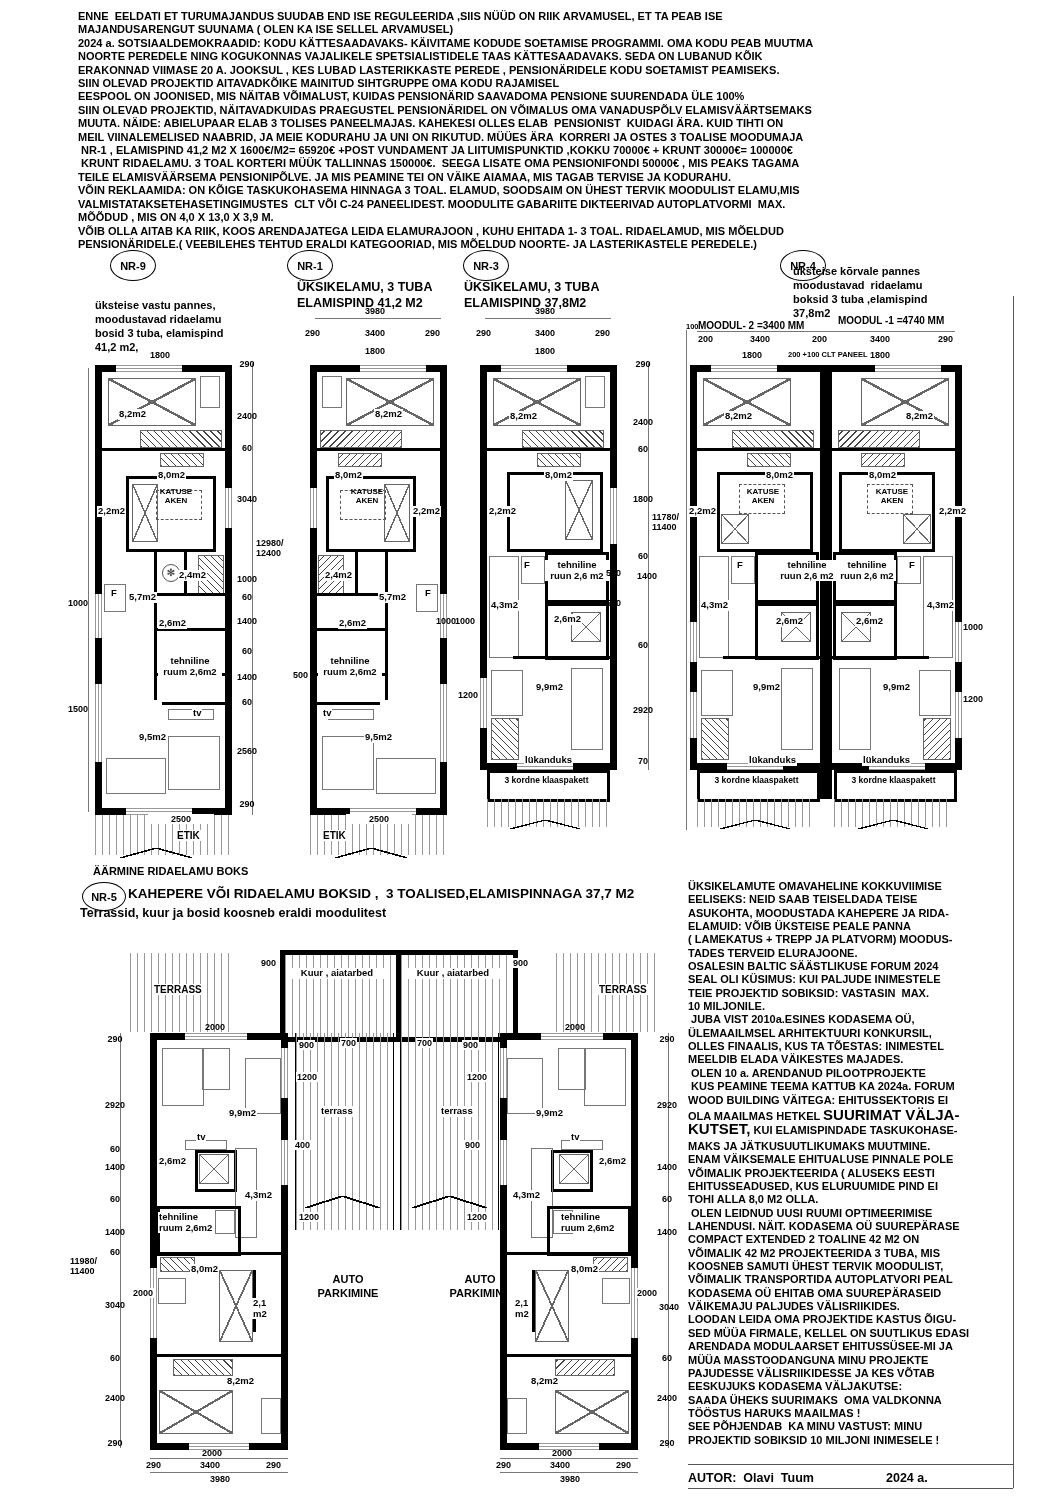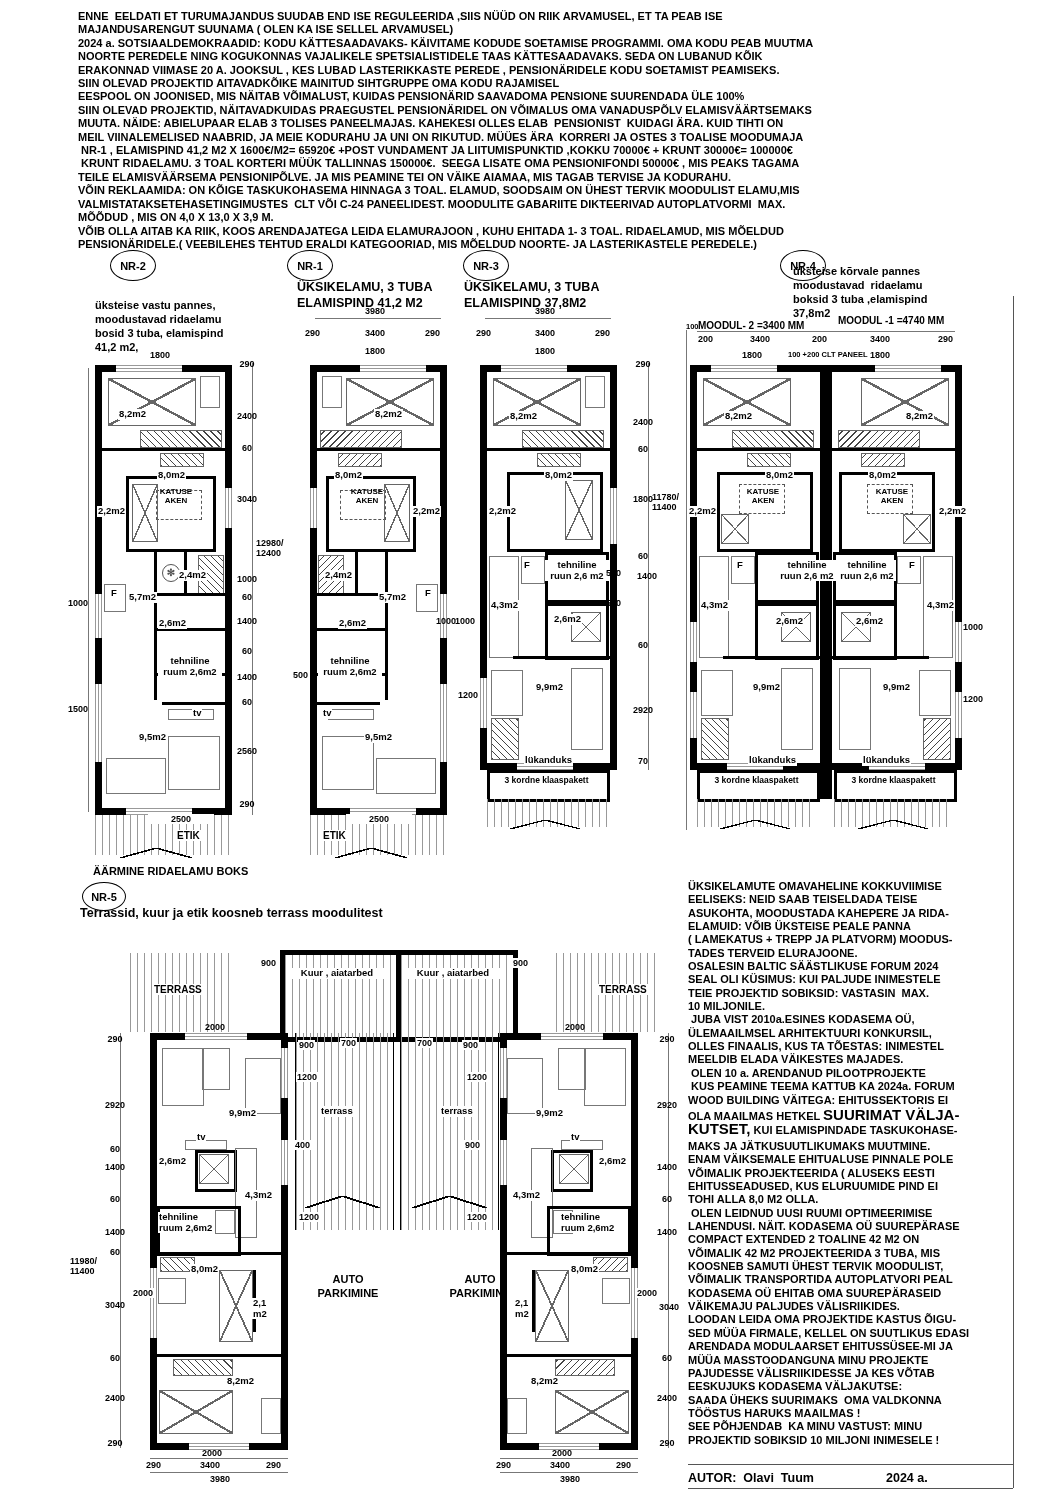--- a/index.html
+++ b/index.html
@@ -50,21 +50,21 @@
 MEIL VIINALEMELISED NAABRID, JA MEIE KODURAHU JA UNI ON RIKUTUD. MÜÜES ÄRA  KORRERI JA OSTES 3 TOALISE MOODUMAJA
  NR-1 , ELAMISPIND 41,2 M2 X 1600€/M2= 65920€ +POST VUNDAMENT JA LIITUMISPUNKTID ,KOKKU 70000€ + KRUNT 30000€= 100000€
  KRUNT RIDAELAMU. 3 TOAL KORTERI MÜÜK TALLINNAS 150000€.  SEEGA LISATE OMA PENSIONIFONDI 50000€ , MIS PEAKS TAGAMA
 TEILE ELAMISVÄÄRSEMA PENSIONIPÕLVE. JA MIS PEAMINE TEI ON VÄIKE AIAMAA, MIS TAGAB TERVISE JA KODURAHU.
 VÕIN REKLAAMIDA: ON KÕIGE TASKUKOHASEMA HINNAGA 3 TOAL. ELAMUD, SOODSAIM ON ÜHEST TERVIK MOODULIST ELAMU,MIS
 VALMISTATAKSETEHASETINGIMUSTES  CLT VÕI C-24 PANEELIDEST. MOODULITE GABARIITE DIKTEERIVAD AUTOPLATVORMI  MAX.
 MÕÕDUD , MIS ON 4,0 X 13,0 X 3,9 M.
 VÕIB OLLA AITAB KA RIIK, KOOS ARENDAJATEGA LEIDA ELAMURAJOON , KUHU EHITADA 1- 3 TOAL. RIDAELAMUD, MIS MÕELDUD
 PENSIONÄRIDELE.( VEEBILEHES TEHTUD ERALDI KATEGOORIAD, MIS MÕELDUD NOORTE- JA LASTERIKASTELE PEREDELE.)</div>
 
-  <div class="tag" style="left:110px;top:250px;width:44px;height:29px">NR-2</div>
+  <div class="tag" style="left:110px;top:250px;width:44px;height:29px">NR-9</div>
   <div class="lbl f11" style="left:95px;top:298px">üksteise vastu pannes,
 moodustavad ridaelamu
 bosid 3 tuba, elamispind
 41,2 m2,</div>
   <i class="lbl dim c" style="left:130px;top:350px;width:60px">1800</i>
   <div class="plan" style="left:95px;top:365px;width:123px;height:436px">
     <div class="gfx">
       <div class="winh" style="left:14px;top:-7px;width:66px;height:7px"></div>
       <div class="winv" style="left:-7px;top:222px;width:7px;height:44px"></div>
       <div class="winv" style="left:-7px;top:312px;width:7px;height:78px"></div>
@@ -234,21 +234,21 @@
   <b class="lbl f85 c bg" style="left:490px;top:776px;width:111px">3 kordne klaaspakett</b>
   <div class="hv" style="left:487px;top:799px;width:120px;height:28px"></div>
   <div class="chev" style="left:510px;top:820px;width:70px;height:9px"></div>
   <i class="lbl dim" style="left:455px;top:616px">1000</i>
   <i class="lbl dim" style="left:458px;top:690px">1200</i>
   <div class="vl" style="left:648px;top:363px;height:407px"></div>
   <i class="lbl dim c" style="left:626px;top:359px;width:34px">290</i>
   <i class="lbl dim c" style="left:626px;top:417px;width:34px">2400</i>
   <i class="lbl dim c" style="left:626px;top:444px;width:34px">60</i>
   <i class="lbl dim c" style="left:626px;top:494px;width:34px">1800</i>
-  <i class="lbl dim" style="left:652px;top:492px">11780/
+  <i class="lbl dim" style="left:652px;top:512px">11780/
 11400</i>
   <i class="lbl dim c" style="left:626px;top:551px;width:34px">60</i>
   <i class="lbl dim" style="left:606px;top:568px">500</i>
   <i class="lbl dim c" style="left:630px;top:571px;width:34px">1400</i>
   <i class="lbl dim" style="left:606px;top:598px">500</i>
   <i class="lbl dim c" style="left:626px;top:640px;width:34px">60</i>
   <i class="lbl dim c" style="left:626px;top:705px;width:34px">2920</i>
   <i class="lbl dim c" style="left:626px;top:756px;width:34px">70</i>
 
   <div class="tag" style="left:780px;top:250px;width:44px;height:29px">NR-4</div>
@@ -259,21 +259,21 @@
   <i class="lbl f7" style="left:686px;top:323px">100</i>
   <b class="lbl f10" style="left:698px;top:320px">MOODUL- 2 =3400 MM</b>
   <b class="lbl f10" style="left:838px;top:315px">MOODUL -1 =4740 MM</b>
   <div class="hl" style="left:697px;top:331px;width:258px"></div>
   <i class="lbl dim" style="left:698px;top:334px">200</i>
   <i class="lbl dim c" style="left:720px;top:334px;width:80px">3400</i>
   <i class="lbl dim" style="left:812px;top:334px">200</i>
   <i class="lbl dim c" style="left:840px;top:334px;width:80px">3400</i>
   <i class="lbl dim" style="left:938px;top:334px">290</i>
   <i class="lbl dim c" style="left:722px;top:350px;width:60px">1800</i>
-  <i class="lbl f7" style="left:788px;top:351px">100 +200 CLT PANEEL</i>
+  <i class="lbl f7" style="left:788px;top:351px">200 +100 CLT PANEEL</i>
   <i class="lbl dim c" style="left:850px;top:350px;width:60px">1800</i>
   <div class="plan" style="left:690px;top:365px;width:258px;height:391px">
     <div class="gfx">
       <div class="w" style="left:123px;top:0;width:12px;height:391px"></div>
       <div class="winh" style="left:14px;top:-7px;width:66px;height:7px"></div>
       <div class="winv" style="left:-7px;top:250px;width:7px;height:40px"></div>
       <div class="winv" style="left:-7px;top:320px;width:7px;height:46px"></div>
       <div class="winh" style="left:30px;top:391px;width:56px;height:7px"></div>
       <div class="bed" style="left:6px;top:6px;width:86px;height:46px"></div>
       <div class="hd" style="left:35px;top:58px;width:80px;height:16px"></div>
@@ -346,21 +346,22 @@
   <b class="lbl f85 c bg" style="left:837px;top:776px;width:111px">3 kordne klaaspakett</b>
   <div class="hv" style="left:697px;top:799px;width:117px;height:28px"></div>
   <div class="hv" style="left:834px;top:799px;width:117px;height:28px"></div>
   <div class="chev" style="left:720px;top:820px;width:70px;height:9px"></div>
   <div class="chev" style="left:858px;top:820px;width:70px;height:9px"></div>
   <i class="lbl dim" style="left:963px;top:622px">1000</i>
   <i class="lbl dim" style="left:963px;top:694px">1200</i>
   <div class="vl" style="left:686px;top:330px;height:500px"></div>
 
   <div class="tag" style="left:82px;top:882px;width:42px;height:27px">NR-5</div>
-  <b class="lbl f12" style="left:80px;top:905px">Terrassid, kuur ja etik koosneb terrass moodulitest</b>
+  <b class="lbl f13" style="left:128px;top:886px">KAHEPERE VÕI RIDAELAMU BOKSID ,  3 TOALISED,ELAMISPINNAGA 37,7 M2</b>
+  <b class="lbl f12" style="left:80px;top:905px">Terrassid, kuur ja bosid koosneb eraldi moodulitest</b>
 
   <div class="hv" style="left:130px;top:953px;width:102px;height:79px"></div>
   <b class="lbl f10 bg" style="left:153px;top:984px">TERRASS</b>
   <div class="hv" style="left:280px;top:950px;width:112px;height:82px;border:5px solid #000"></div>
   <b class="lbl f9 c bg" style="left:290px;top:968px;width:92px">Kuur , aiatarbed</b>
   <i class="lbl dim bg" style="left:260px;top:958px">900</i>
   <div class="hv" style="left:396px;top:950px;width:112px;height:82px;border:5px solid #000"></div>
   <b class="lbl f9 c bg" style="left:406px;top:968px;width:92px">Kuur , aiatarbed</b>
   <i class="lbl dim bg" style="left:512px;top:958px">900</i>
   <div class="hv" style="left:556px;top:953px;width:100px;height:79px"></div>

